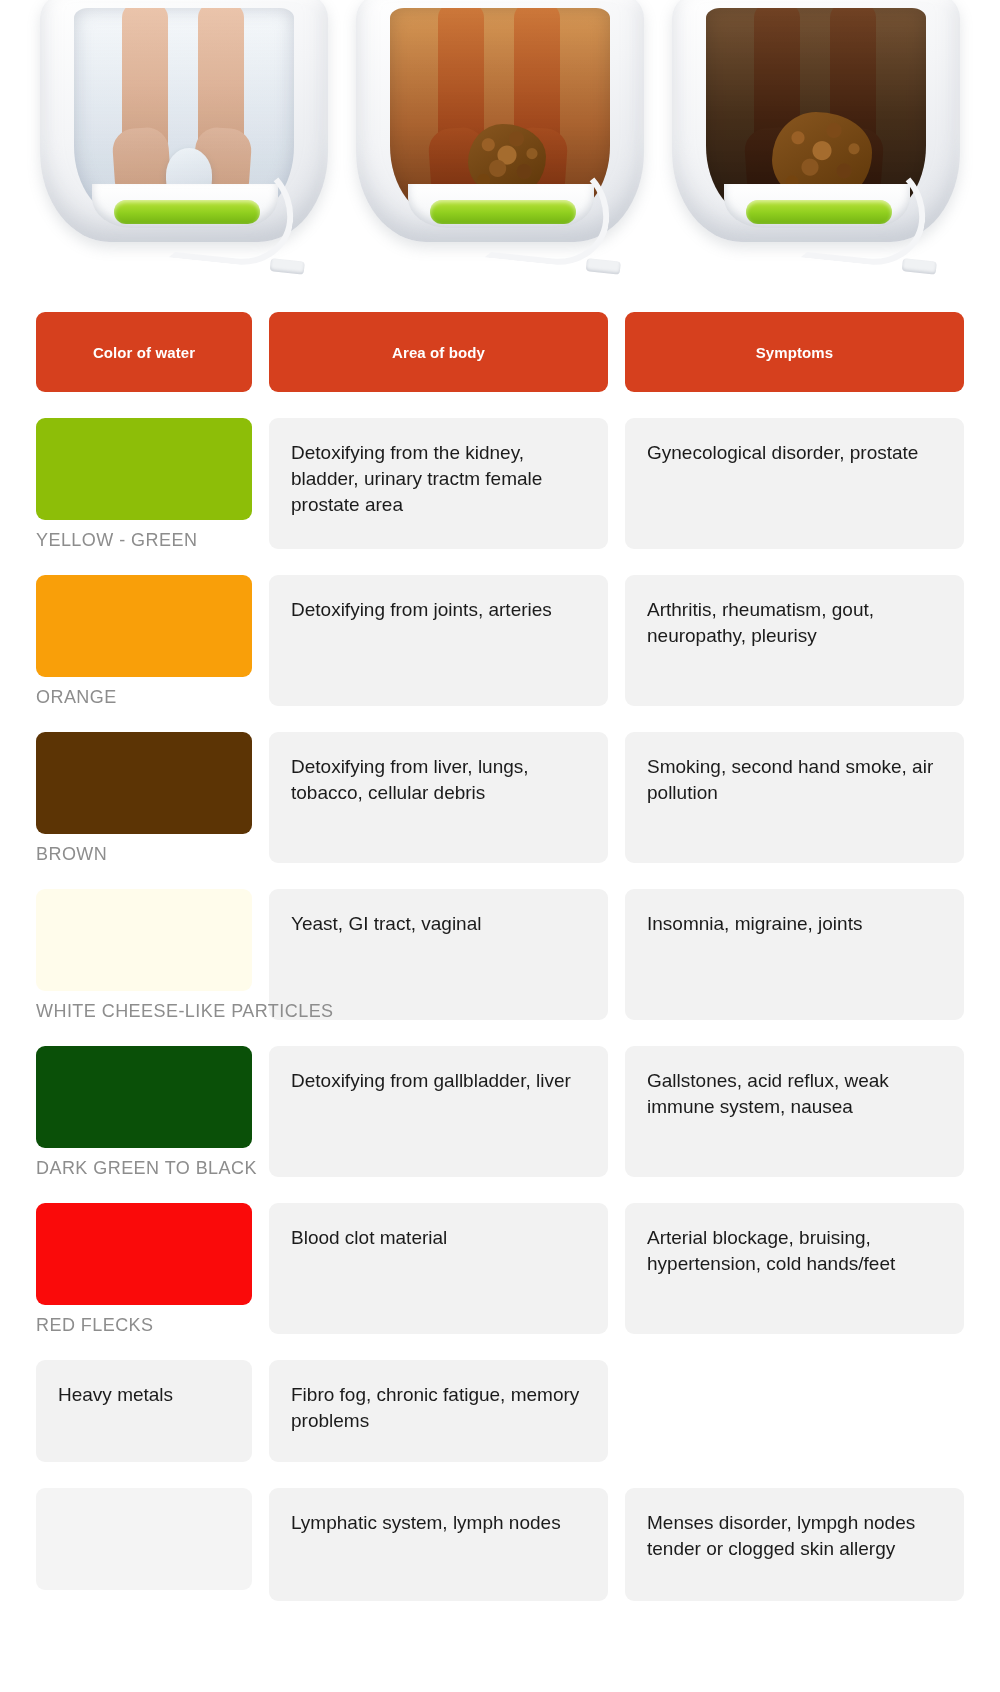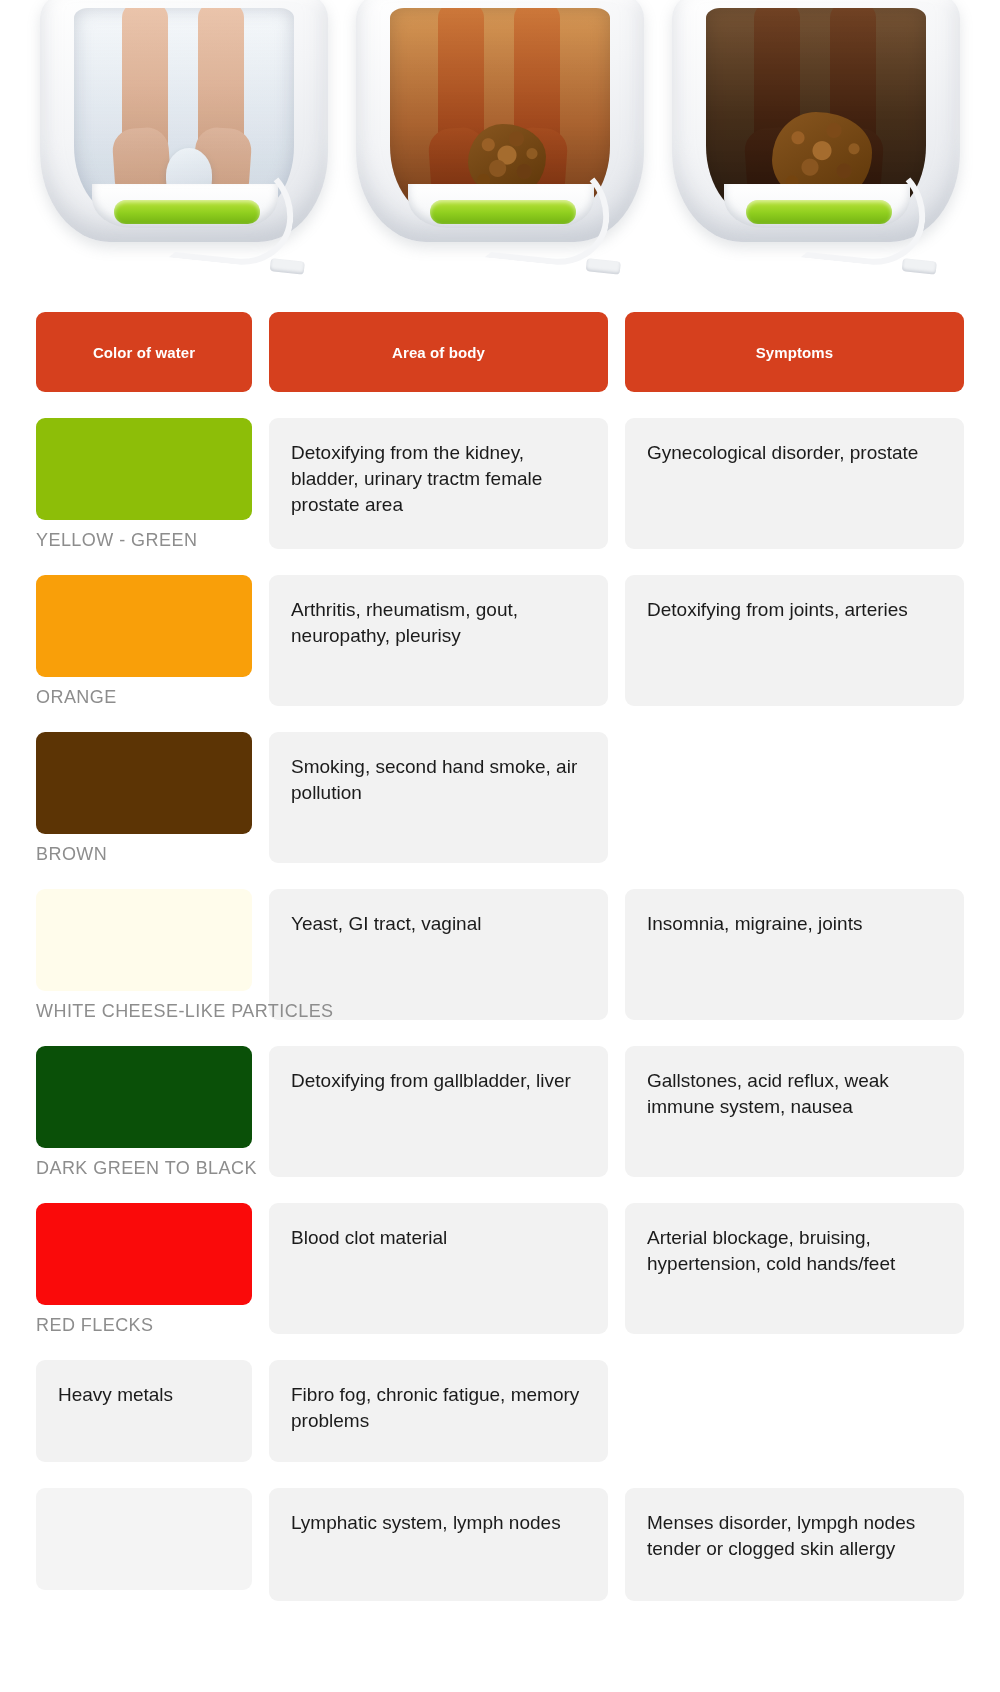--- a/index.html
+++ b/index.html
@@ -311,29 +311,30 @@
       </div>
       <div class="text-cell">Detoxifying from the kidney, bladder, urinary tractm female prostate area</div>
       <div class="text-cell">Gynecological disorder, prostate</div>
     </div>
 
     <div class="row data-row">
       <div class="swatch-cell">
         <div class="swatch" style="background:#f99f09"></div>
         <div class="swatch-label">ORANGE</div>
       </div>
+      <div class="text-cell">Detoxifying from joints, arteries</div>
       <div class="text-cell">Arthritis, rheumatism, gout, neuropathy, pleurisy</div>
-      <div class="text-cell">Detoxifying from joints, arteries</div>
     </div>
 
     <div class="row data-row">
       <div class="swatch-cell">
         <div class="swatch" style="background:#5c3405"></div>
         <div class="swatch-label">BROWN</div>
       </div>
+      <div class="text-cell">Detoxifying from liver, lungs, tobacco, cellular debris</div>
       <div class="text-cell">Smoking, second hand smoke, air pollution</div>
     </div>
 
     <div class="row data-row">
       <div class="swatch-cell">
         <div class="swatch" style="background:#fffceb"></div>
         <div class="swatch-label">WHITE CHEESE-LIKE PARTICLES</div>
       </div>
       <div class="text-cell">Yeast, GI tract, vaginal</div>
       <div class="text-cell">Insomnia, migraine, joints</div>

